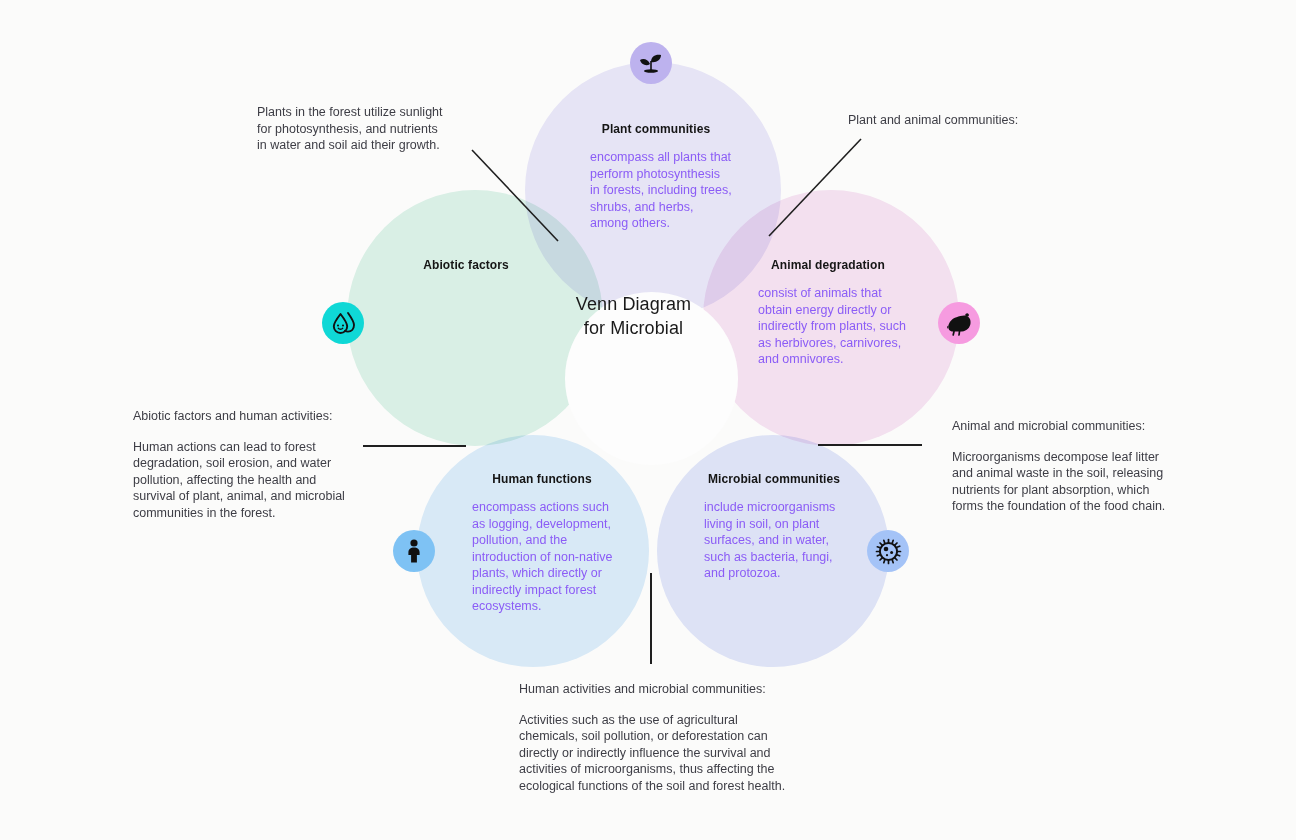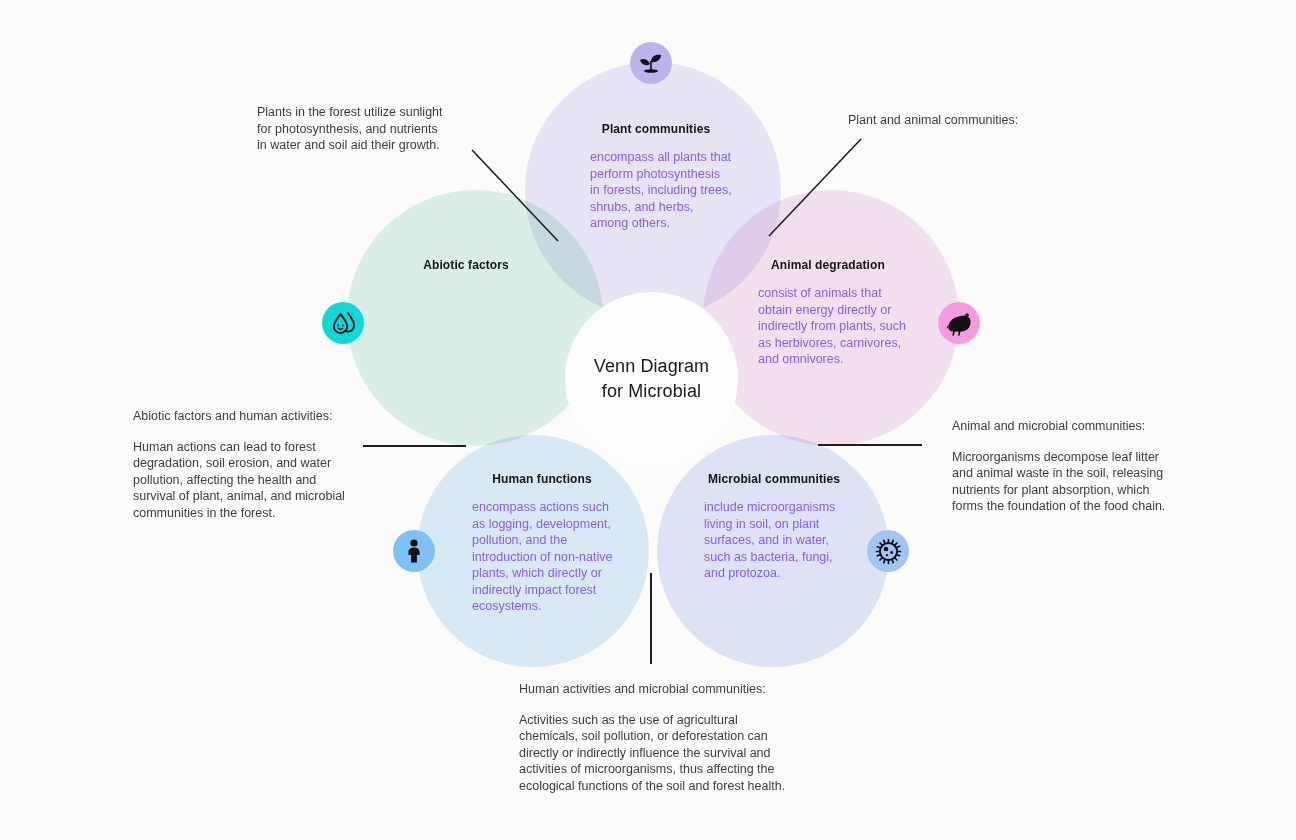--- a/index.html
+++ b/index.html
@@ -36,24 +36,23 @@
   .center-hole {
     position: absolute;
     left: 565px; top: 292px;
     width: 173px; height: 173px;
     border-radius: 50%;
     background: #FDFDFD;
     z-index: 5;
   }
   .center-title {
     position: absolute;
-    left: 565px; top: 292px;
+    left: 547px; top: 292px;
     width: 173px; height: 173px;
     display: flex;
-    align-items: center;
     justify-content: center;
     text-align: center;
     z-index: 6;
     font-size: 18px;
     line-height: 1.35;
     color: #1A1A1A;
     letter-spacing: 0.1px;
   }
 
   

